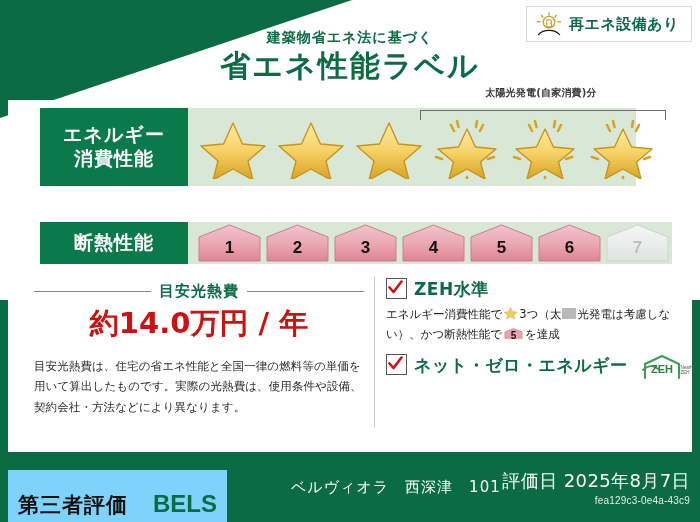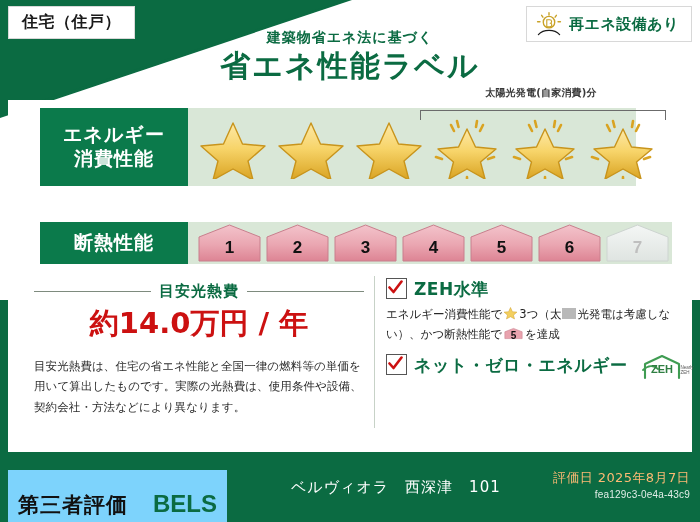--- a/index.html
+++ b/index.html
@@ -204,44 +204,41 @@
     font-family:"Liberation Sans",sans-serif;
   }
   .footer-name{
     position:absolute;left:243px;top:18px;
     font-size:15px;color:#ffffff;letter-spacing:1px;white-space:nowrap;margin-left:48px;
   }
   .footer-right{
     position:absolute;right:10px;top:9px;text-align:right;
   }
   .footer-date{
-    font-size:13px;color:#fdba74;letter-spacing:.4px;white-space:nowrap;
+    font-size:18px;color:#ffffff;letter-spacing:.4px;white-space:nowrap;
   }
   .footer-id{
     font-size:10px;color:#e2eee8;letter-spacing:.2px;margin-top:2px;
     font-family:"Liberation Sans",sans-serif;white-space:nowrap;
   }
 </style>
 </head>
 <body>
 
 <div class="label-root">
 
   <svg class="diag-white" width="700" height="300" viewBox="0 0 700 300">
     <polygon points="0,0 352,0 0,118" fill="#0b6b42"></polygon>
     <polygon points="352,0 700,0 700,300 0,300 0,118" fill="#ffffff"></polygon>
     <polygon points="358,2 700,2 700,296 6,296 6,122" fill="#ffffff"></polygon>
   </svg>
   <svg class="diag-white" style="top:0;" width="700" height="300" viewBox="0 0 700 300">
     <polygon points="0,0 346,0 0,114" fill="#0b6b42"></polygon>
   </svg>
 
-  <div class="badge-dwelling">
-    <span>住宅（住戸）</span>
-  </div>
 
   <div class="badge-renew">
     <span>
       <svg class="sun-icon" viewBox="0 0 28 26">
         <circle cx="14" cy="11" r="6.2" fill="none" stroke="#c9a227" stroke-width="1.5"></circle>
         <path d="M11.6 8.4h3.1c1.3 0 2.1.8 2.1 2 0 .8-.4 1.4-1 1.7.7.3 1.2 1 1.2 1.9 0 1.3-.9 2.1-2.3 2.1h-3.1z" fill="none" stroke="#c9a227" stroke-width="1.2"></path>
         <line x1="14" y1="0.8" x2="14" y2="3.2" stroke="#c9a227" stroke-width="1.5" stroke-linecap="round"></line>
         <line x1="6.0" y1="3.6" x2="7.4" y2="5.6" stroke="#c9a227" stroke-width="1.5" stroke-linecap="round"></line>
         <line x1="22.0" y1="3.6" x2="20.6" y2="5.6" stroke="#c9a227" stroke-width="1.5" stroke-linecap="round"></line>
         <line x1="1.6" y1="10.5" x2="4.2" y2="10.5" stroke="#c9a227" stroke-width="1.5" stroke-linecap="round"></line>

